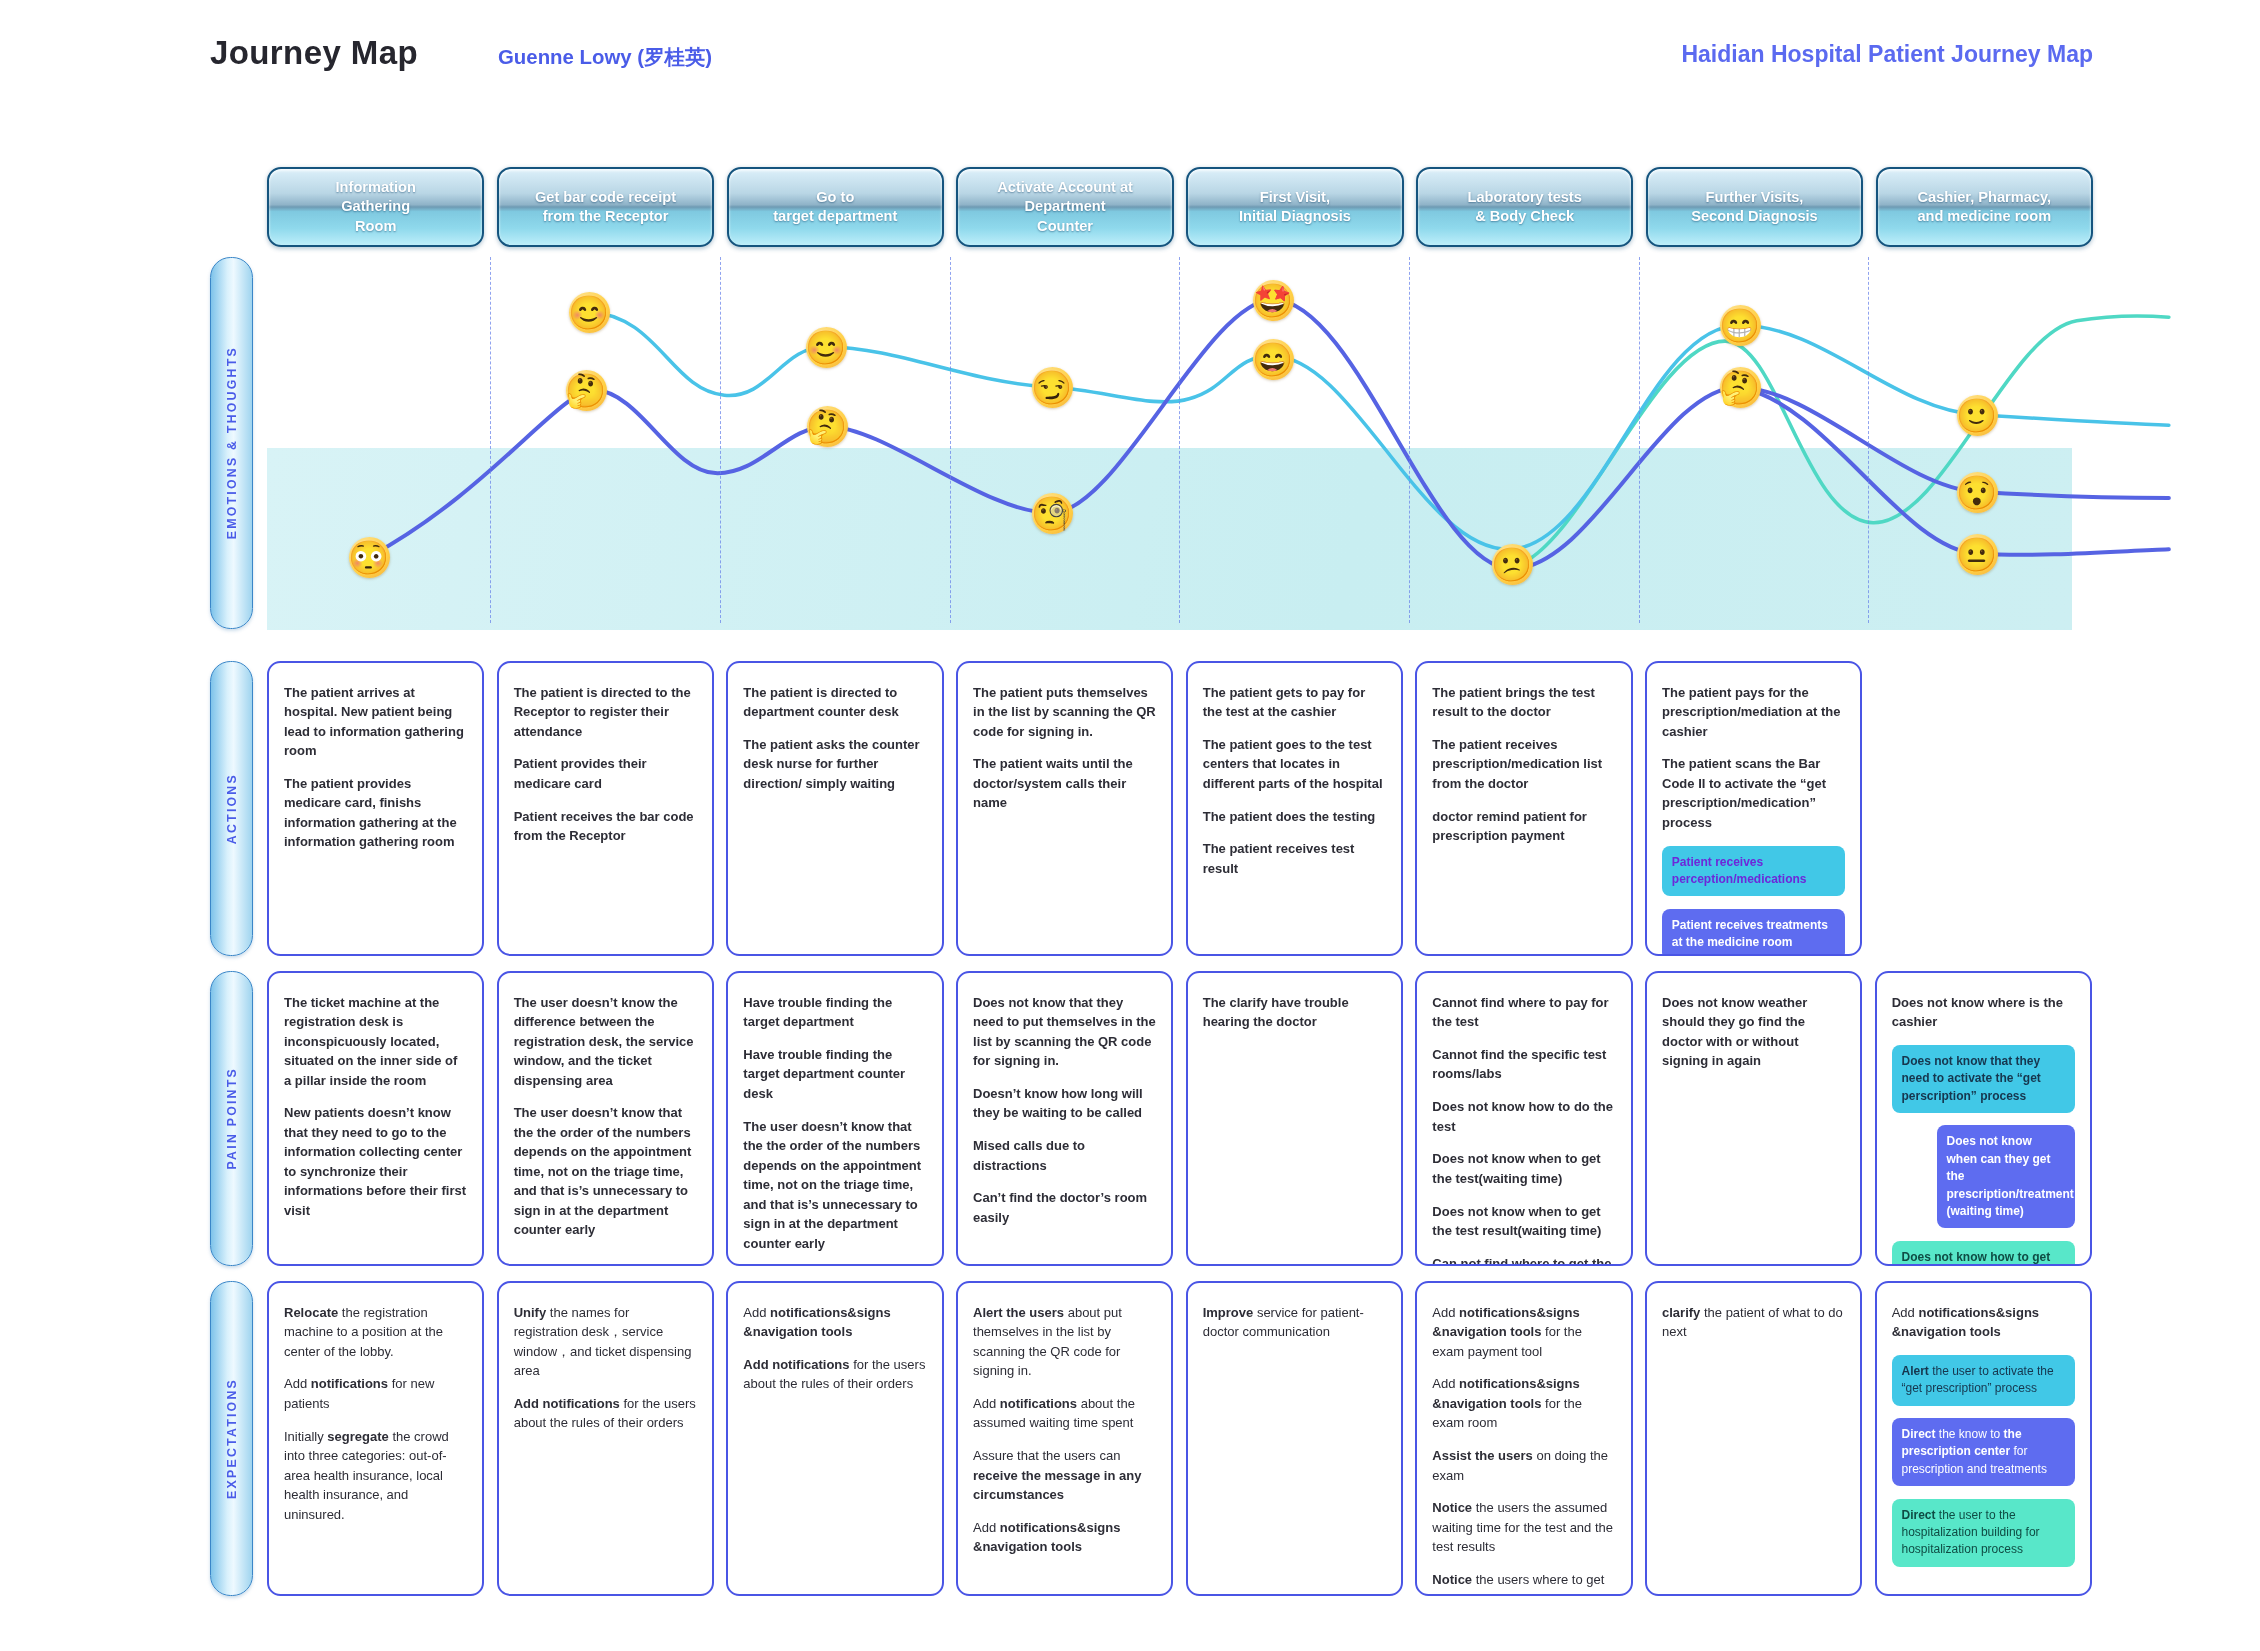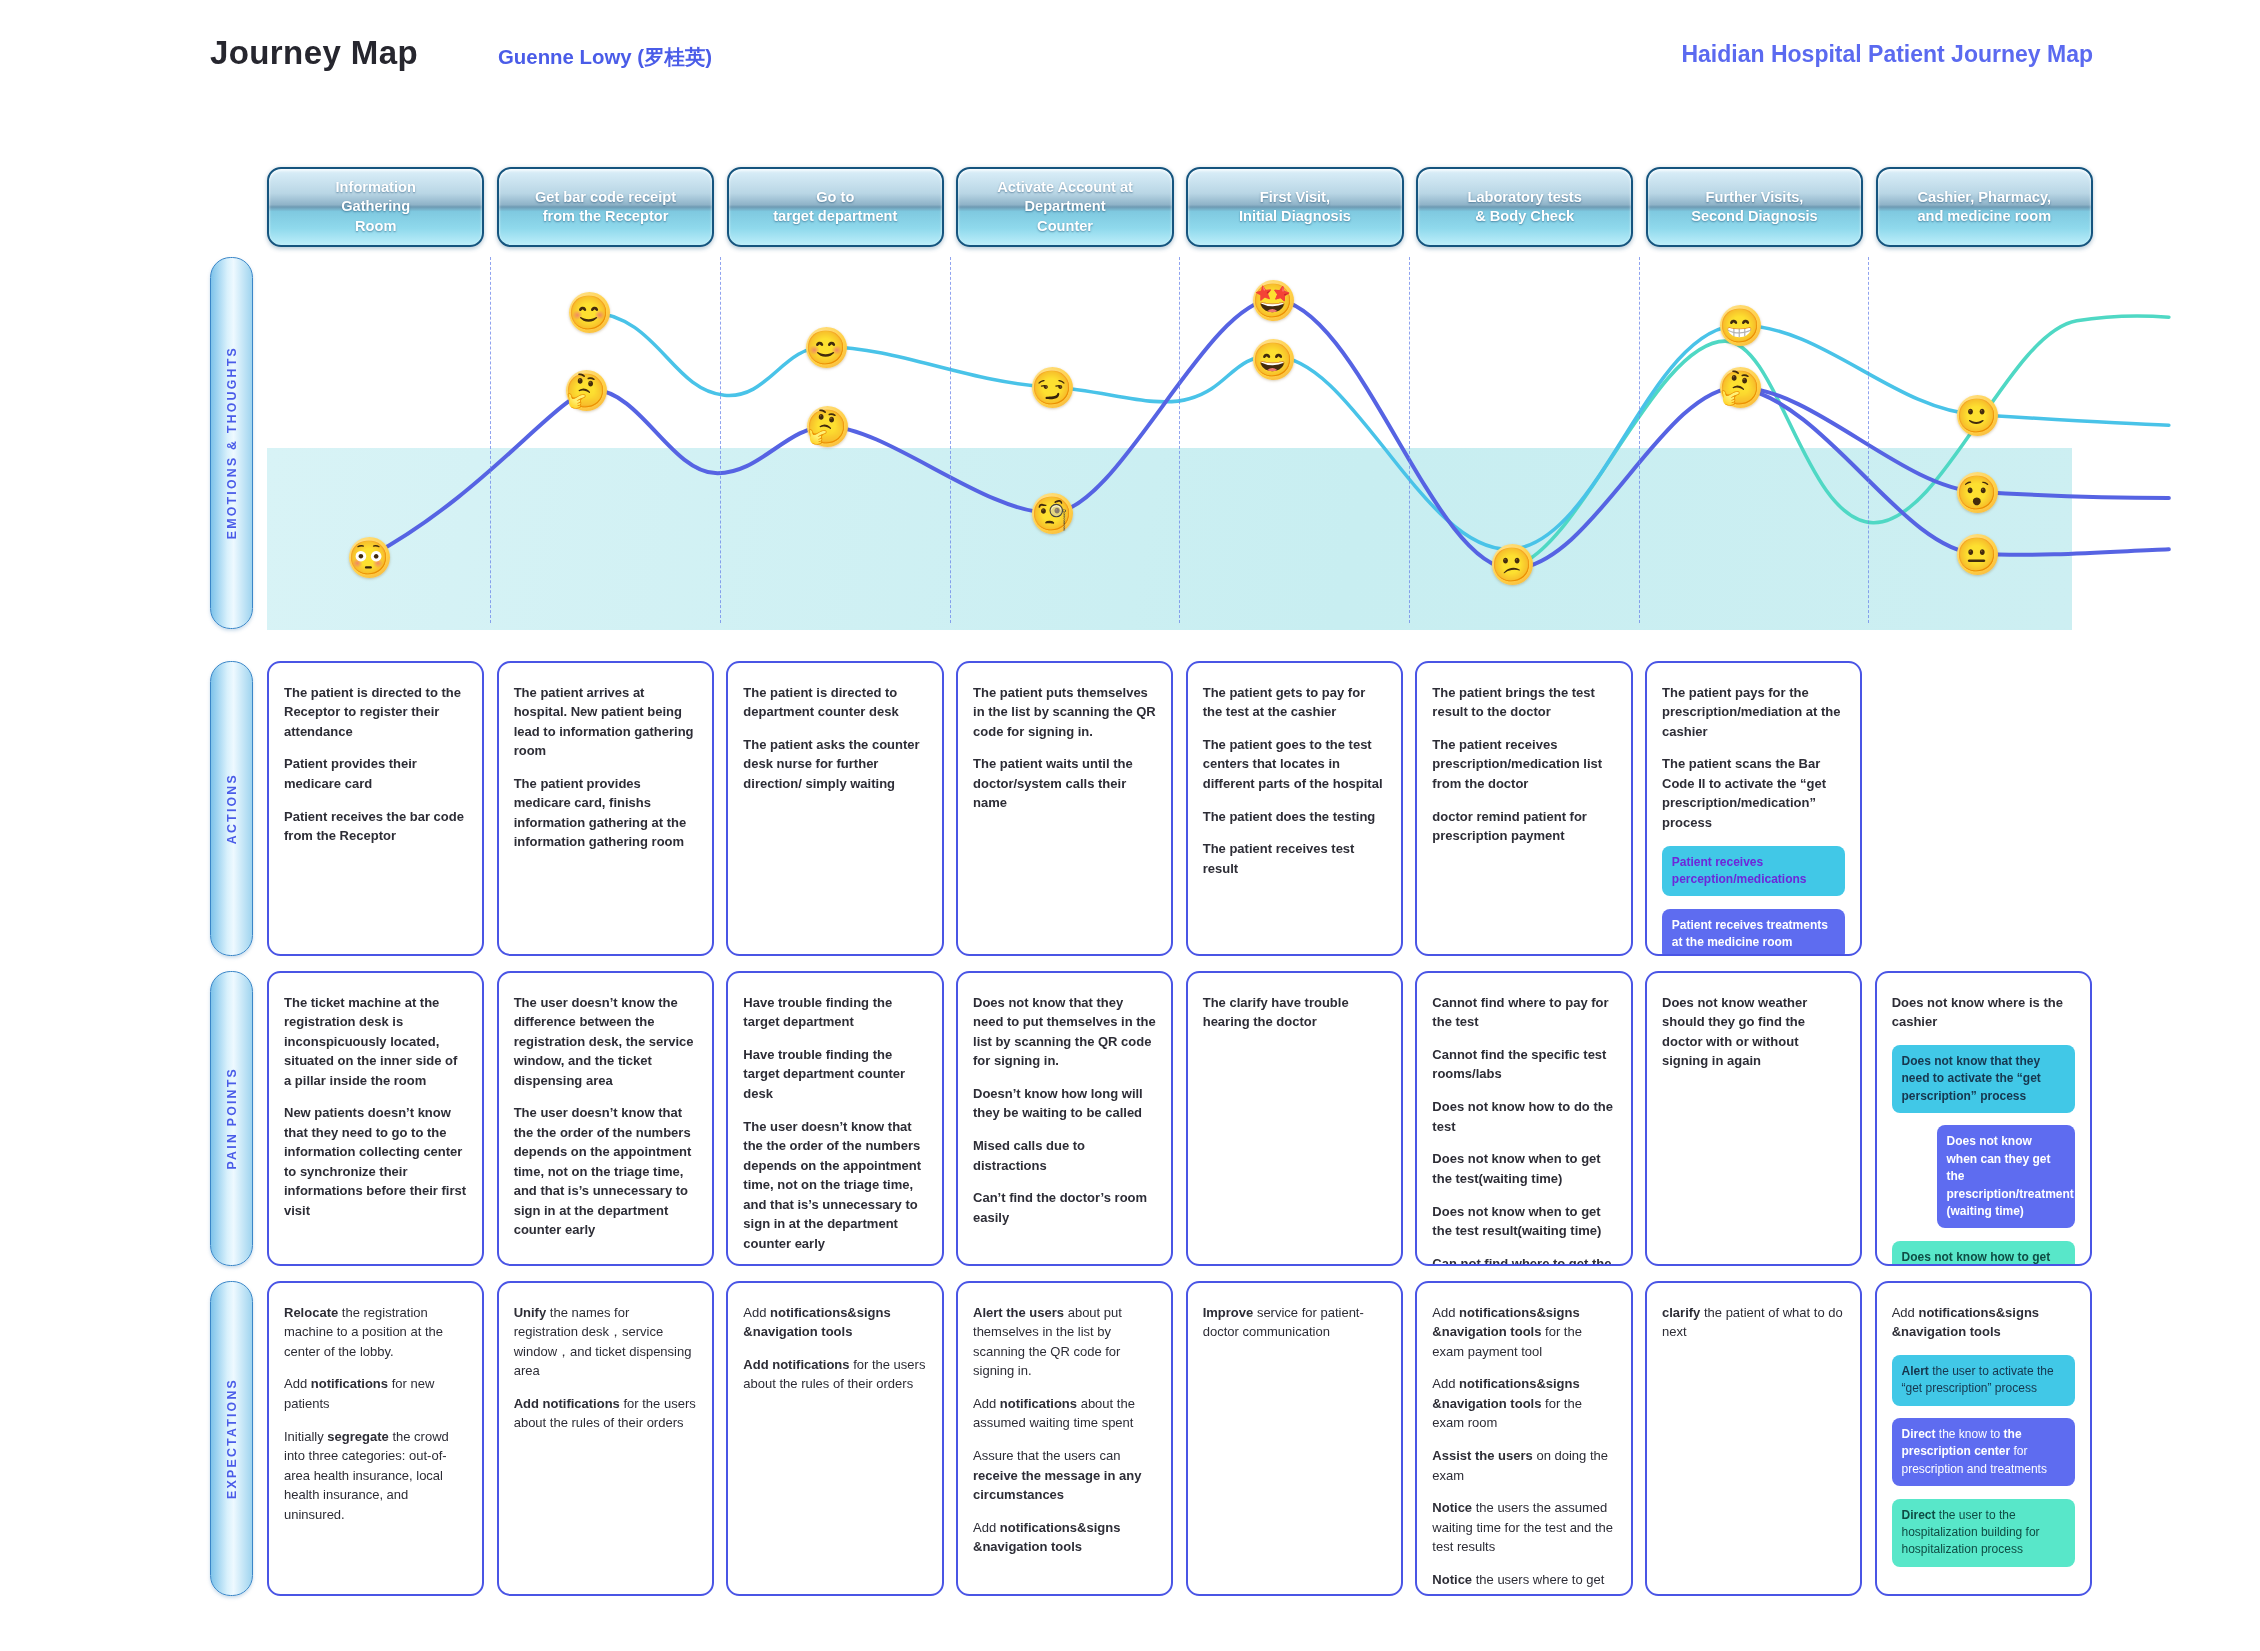--- a/index.html
+++ b/index.html
@@ -153,27 +153,27 @@
         <span class="emoji" style="left: 1710px; top: 297px;">😐</span>
       </div>
   </div>
 
   <div class="band" id="band-actions">
     <div class="row-pill">
       <span>ACTIONS</span>
     </div>
     <div class="cards" id="actions-cards">
         <div class="card">
+          <p class="para"><span>The patient arrives at hospital. New patient being lead to information gathering room</span></p>
+          <p class="para"><span>The patient provides medicare card, finishs information gathering at the information gathering room</span></p>
+        </div>
+        <div class="card">
           <p class="para"><span>The patient is directed to the Receptor to register their attendance</span></p>
           <p class="para"><span>Patient provides their medicare card</span></p>
           <p class="para"><span>Patient receives the bar code from the Receptor</span></p>
-        </div>
-        <div class="card">
-          <p class="para"><span>The patient arrives at hospital. New patient being lead to information gathering room</span></p>
-          <p class="para"><span>The patient provides medicare card, finishs information gathering at the information gathering room</span></p>
         </div>
         <div class="card">
           <p class="para"><span>The patient is directed to department counter desk</span></p>
           <p class="para"><span>The patient asks the counter desk nurse for further direction/ simply waiting</span></p>
         </div>
         <div class="card">
           <p class="para"><span>The patient puts themselves in the list by scanning the QR code for signing in.</span></p>
           <p class="para"><span>The patient waits until the doctor/system calls their name</span></p>
         </div>
         <div class="card">

